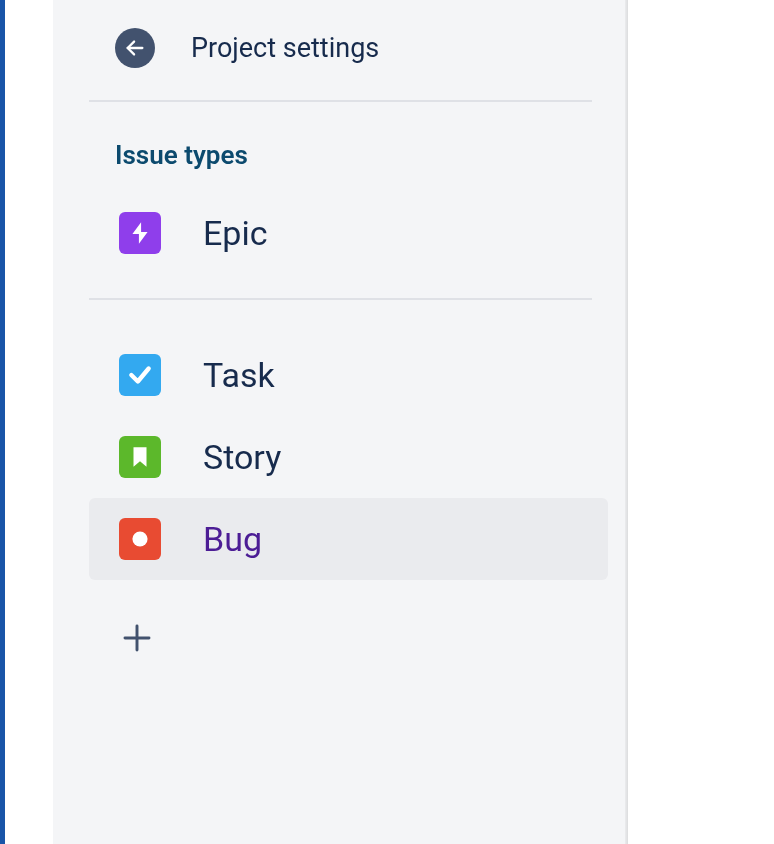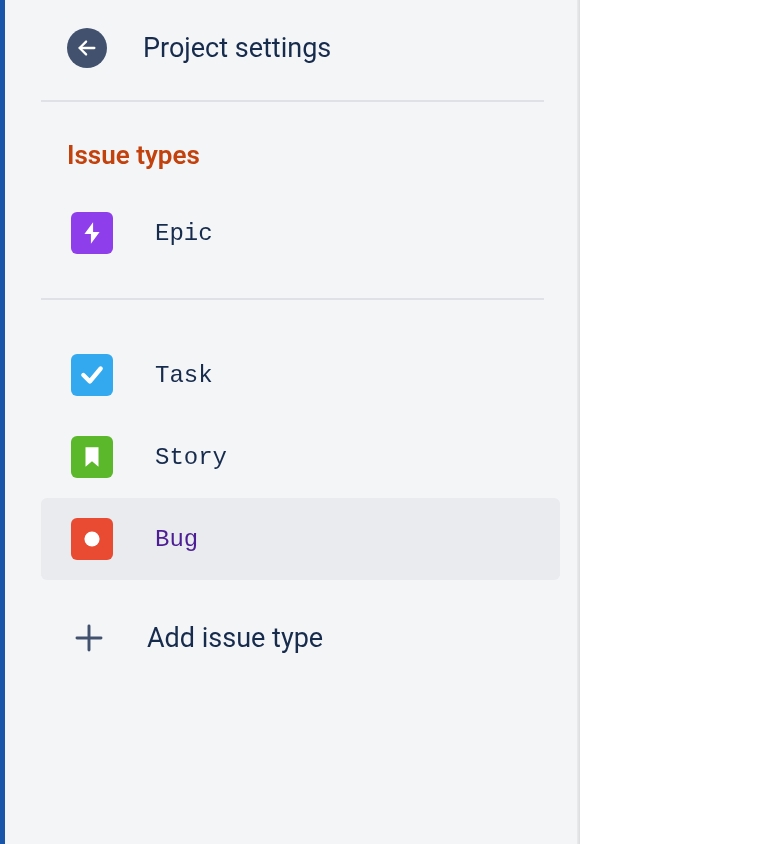--- a/index.html
+++ b/index.html
@@ -19,20 +19,21 @@
       background: #1955a8;
       flex-shrink: 0;
     }
     .sidebar {
       width: 575px;
       background: #f4f5f7;
       flex-shrink: 0;
       position: relative;
       display: flex;
       flex-direction: column;
+      margin-left: 48px;
     }
     .sidebar-right-border {
       position: absolute;
       top: 0;
       right: 0;
       width: 3px;
       height: 100%;
       background: linear-gradient(to right, rgba(0,0,0,0.04), rgba(0,0,0,0.1));
     }
     .main {
@@ -65,21 +66,21 @@
       white-space: nowrap;
     }
     .divider {
       height: 2px;
       background: #dfe1e6;
       margin: 0 36px;
     }
     .section-title {
       font-size: 26px;
       font-weight: 600;
-      color: #c2410c;
+      color: #0c4a6e;
       padding: 38px 0 22px 62px;
     }
     .issue-list {
       padding: 0 20px 24px 36px;
     }
     .issue-item {
       display: flex;
       align-items: center;
       padding: 20px 16px 20px 30px;
       border-radius: 6px;
@@ -99,23 +100,22 @@
     }
     .issue-icon svg {
       width: 26px;
       height: 26px;
     }
     .epic-icon { background: #8f3eeb; }
     .story-icon { background: #5cb82b; }
     .task-icon { background: #33a9f0; }
     .bug-icon { background: #e84b32; }
     .issue-label {
-      font-size: 24px;
+      font-size: 34px;
       color: #172b4d;
-      font-family: Liberation Mono, monospace;
     }
     .issue-item.selected .issue-label {
       color: #4c1d95;
     }
     .spacer-block {
       height: 34px;
     }
     .add-item {
       display: flex;
       align-items: center;
@@ -205,19 +205,18 @@
     </div>
   </div>
 
   <div class="add-item">
     <div class="plus-icon">
       <svg viewBox="0 0 24 24" fill="none" stroke="#42526e" stroke-width="2.2" stroke-linecap="round">
         <line x1="12" y1="3" x2="12" y2="21"></line>
         <line x1="3" y1="12" x2="21" y2="12"></line>
       </svg>
     </div>
-    <span class="add-label">Add issue type</span>
   </div>
 
   <div class="sidebar-right-border"></div>
 </div>
 
 <div class="main"></div>
 
 </body></html>

